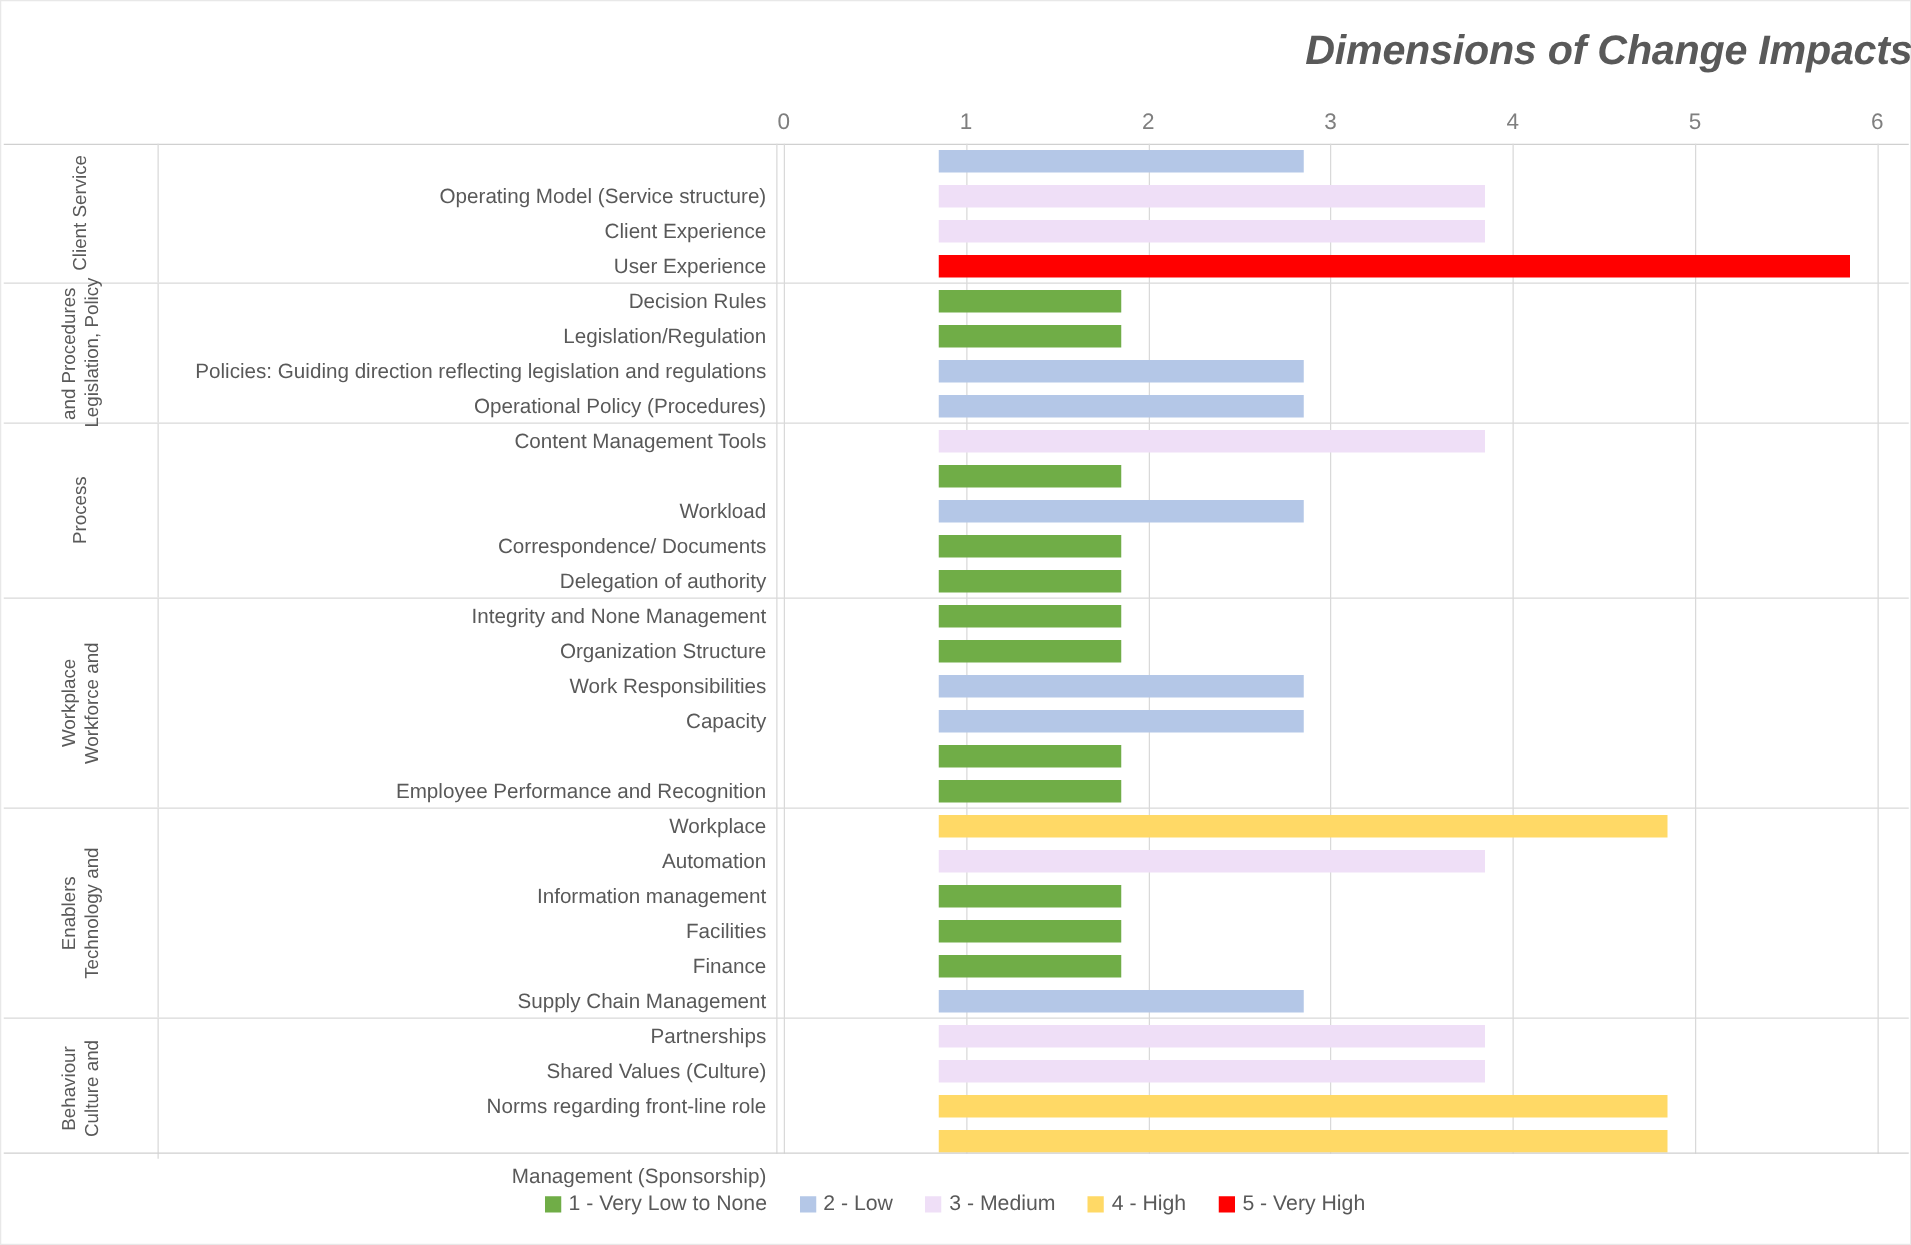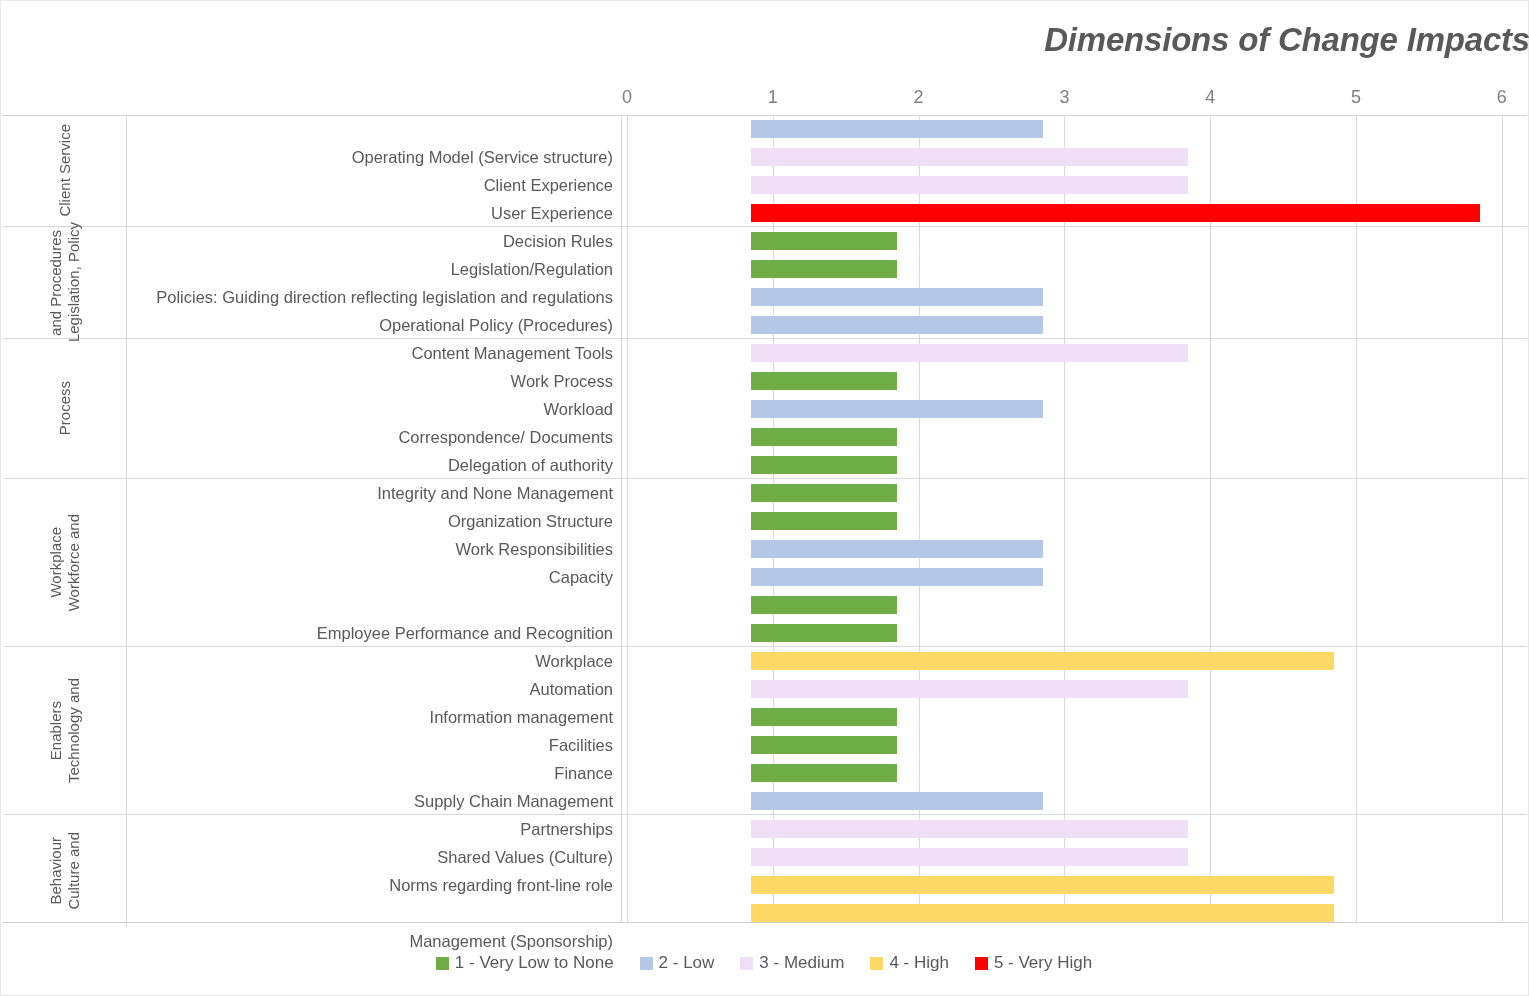--- a/index.html
+++ b/index.html
@@ -204,21 +204,20 @@
               <div class="row-bar" title="Content Management Tools: 2" style="width: 291.6px; background: rgb(180, 199, 231);"></div>
             </div>
           </div>
         </div>
         <div class="group" style="height: 140px;">
           <div class="group-label">
             <span class="gl-line">Process</span>
           </div>
           <div class="rows">
             <div class="row">
-              <div class="row-label">Work Process</div>
               <div class="row-bar" title="Work Process: 3" style="width: 437.4px; background: rgb(239, 223, 247);"></div>
             </div>
             <div class="row">
               <div class="row-label">Workload</div>
               <div class="row-bar" title="Workload: 1" style="width: 145.8px; background: rgb(112, 173, 71);"></div>
             </div>
             <div class="row">
               <div class="row-label">Correspondence/ Documents</div>
               <div class="row-bar" title="Correspondence/ Documents: 2" style="width: 291.6px; background: rgb(180, 199, 231);"></div>
             </div>

